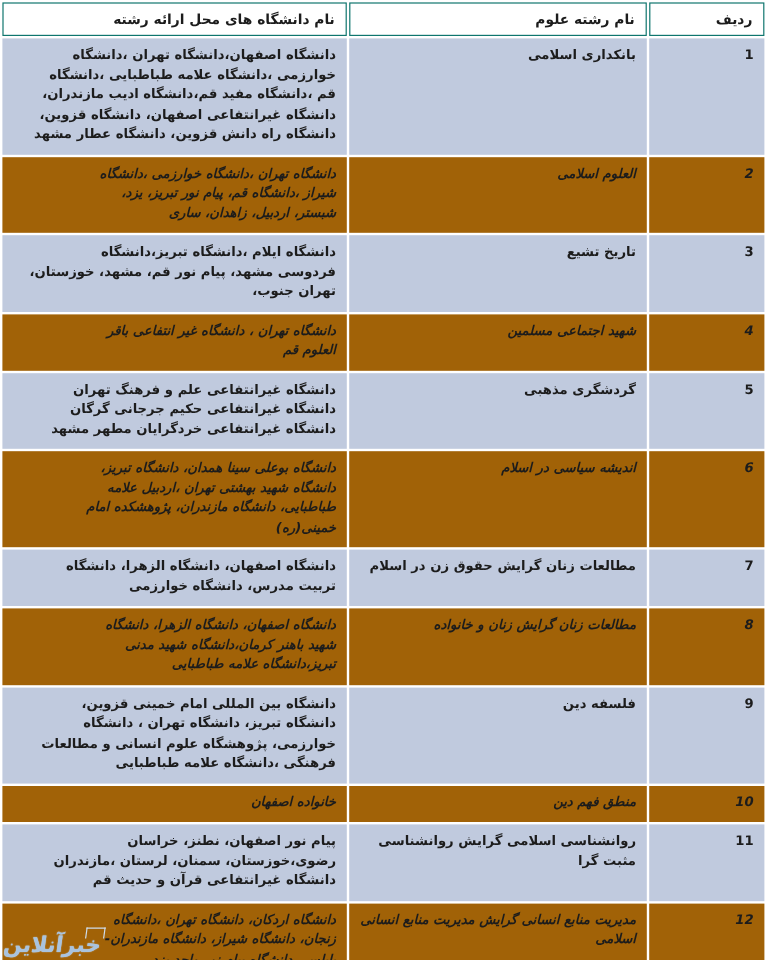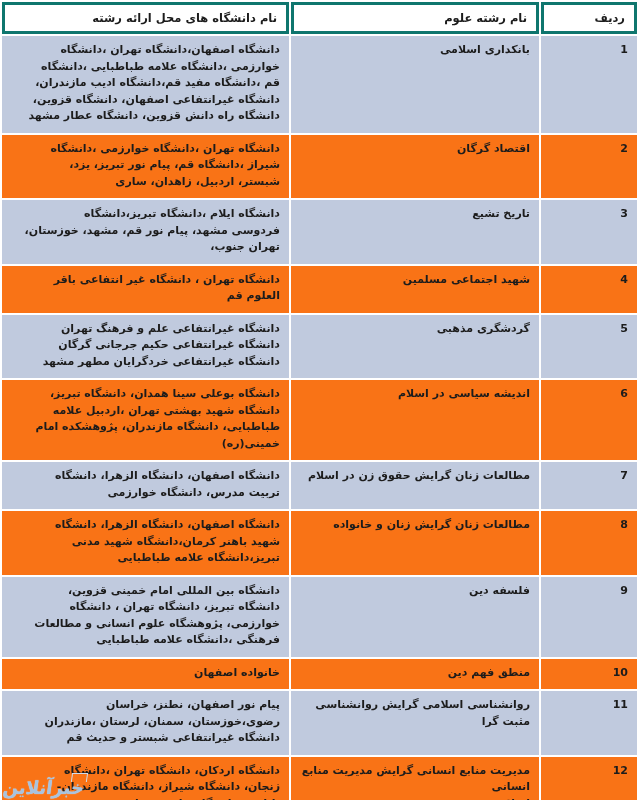--- a/index.html
+++ b/index.html
@@ -17,41 +17,41 @@
     direction: rtl;
   }
   table.fields-table {
     width: 639px;
     border-collapse: separate;
     border-spacing: 2px;
     table-layout: fixed;
   }
   table.fields-table th {
     background: #ffffff;
-    border: 3px solid #0f766e;
+    border: 1px solid #0f766e;
     font-size: 11.5px;
     font-weight: bold;
     color: #1c1c1c;
     text-align: right;
     vertical-align: middle;
     padding: 5px 9px;
     line-height: 16px;
   }
   table.fields-table td {
     font-size: 11px;
     font-weight: bold;
     color: #1c1c1c;
     text-align: right;
     vertical-align: top;
     padding: 6px 9px 8px 6px;
     line-height: 16.5px;
     white-space: pre-line;
   }
   tr.row-odd td  { background: #c0cade; text-align: right; }  
-  tr.row-even td { background: #f97316; }
+  tr.row-even td { background: #a16207; font-style: italic; }
   col.col-num   { width: 96px;  }
   col.col-field { width: 248px; }
   col.col-univ  { width: 287px; }
   td.c-num { padding-left: 2px; }
   td.c-field { padding-left: 14px; }
   .watermark {
     position: absolute;
     left: 3px;
     bottom: 3px;
     direction: rtl;
@@ -97,21 +97,21 @@
         <td class="c-num">1</td>
         <td class="c-field">بانکداری اسلامی</td>
         <td class="c-univ">دانشگاه اصفهان،دانشگاه تهران ،دانشگاه
 خوارزمی ،دانشگاه علامه طباطبایی ،دانشگاه
 قم ،دانشگاه مفید قم،دانشگاه ادیب مازندران،
 دانشگاه غیرانتفاعی اصفهان، دانشگاه قزوین،
 دانشگاه راه دانش قزوین، دانشگاه عطار مشهد</td>
       </tr>
       <tr class="row-even">
         <td class="c-num">2</td>
-        <td class="c-field">اقتصاد گرگان</td>
+        <td class="c-field">العلوم اسلامی</td>
         <td class="c-univ">دانشگاه تهران ،دانشگاه خوارزمی ،دانشگاه
 شیراز ،دانشگاه قم، پیام نور تبریز، یزد،
 شبستر، اردبیل، زاهدان، ساری</td>
       </tr>
       <tr class="row-odd">
         <td class="c-num">3</td>
         <td class="c-field">تاریخ تشیع</td>
         <td class="c-univ">دانشگاه ایلام ،دانشگاه تبریز،دانشگاه
 فردوسی مشهد، پیام نور قم، مشهد، خوزستان،
 تهران جنوب،</td>
@@ -161,21 +161,21 @@
       <tr class="row-even">
         <td class="c-num">10</td>
         <td class="c-field">منطق فهم دین</td>
         <td class="c-univ">خانواده اصفهان</td>
       </tr>
       <tr class="row-odd">
         <td class="c-num">11</td>
         <td class="c-field">روانشناسی اسلامی گرایش روانشناسی مثبت گرا</td>
         <td class="c-univ">پیام نور اصفهان، نطنز، خراسان
 رضوی،خوزستان، سمنان، لرستان ،مازندران
-دانشگاه غیرانتفاعی شبستر و حدیث قم</td>
+دانشگاه غیرانتفاعی قرآن و حدیث قم</td>
       </tr>
       <tr class="row-even">
         <td class="c-num">12</td>
         <td class="c-field">مدیریت منابع انسانی گرایش مدیریت منابع انسانی
 اسلامی</td>
         <td class="c-univ">دانشگاه اردکان، دانشگاه تهران ،دانشگاه
 زنجان، دانشگاه شیراز، دانشگاه مازندران-
 بابلسر، دانشگاه پیام نور واحد یزد</td>
       </tr>
     </tbody>

